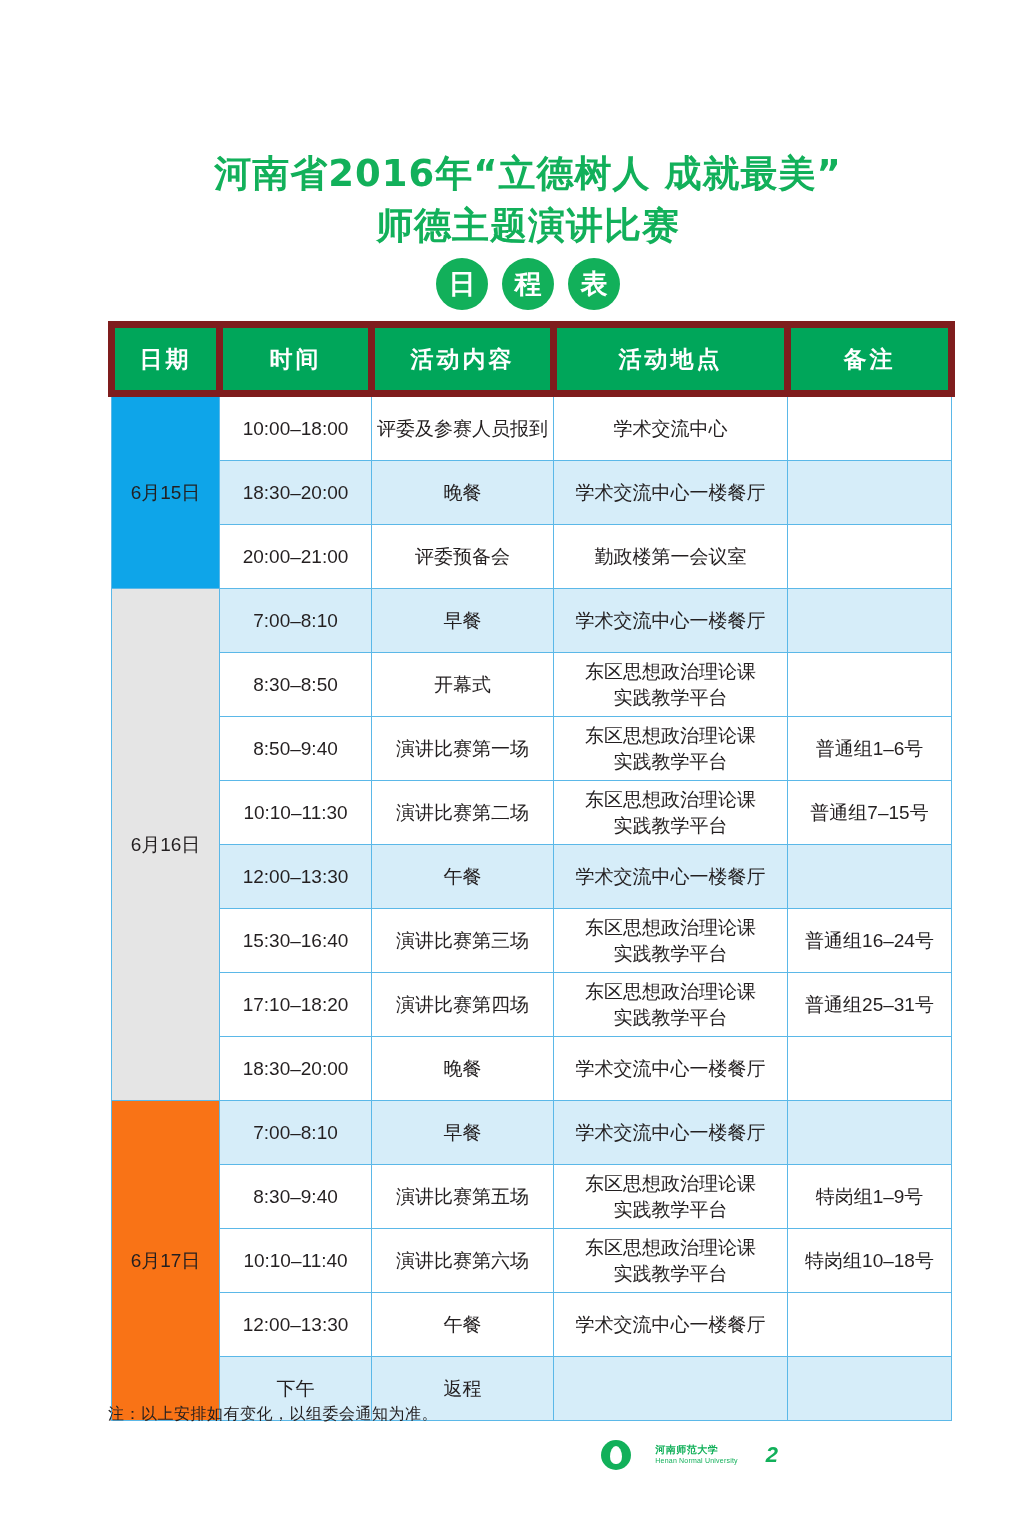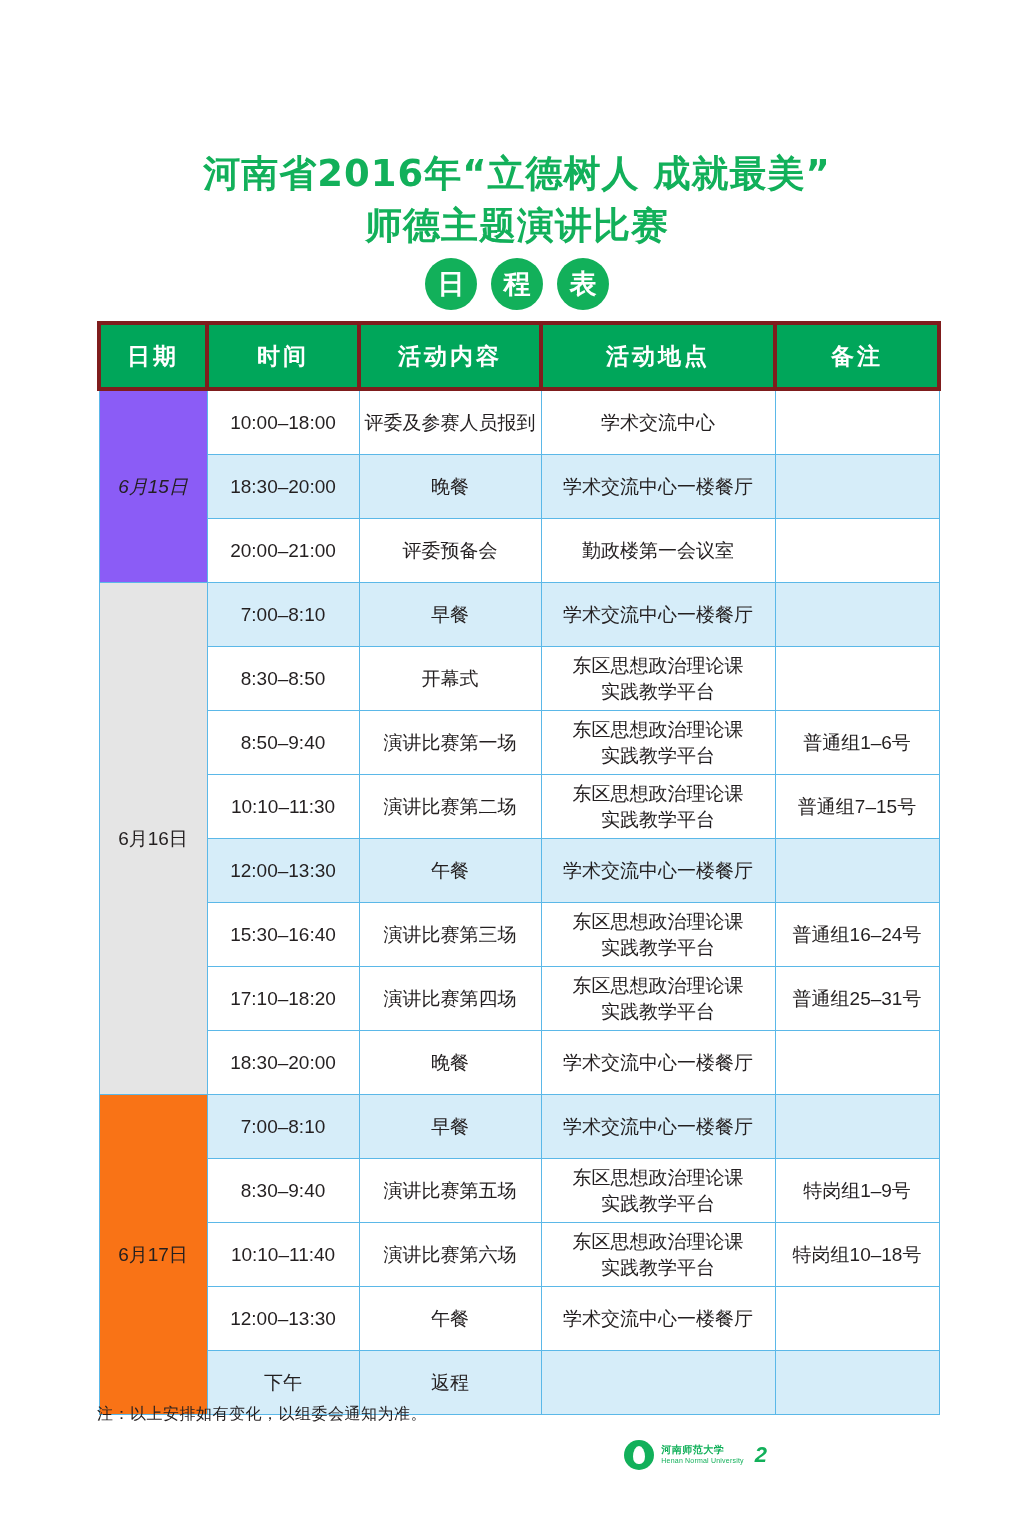--- a/index.html
+++ b/index.html
@@ -10,21 +10,21 @@
   body {
     width: 1024px;
     height: 1526px;
     position: relative;
     font-family: "Liberation Sans", "DejaVu Sans", sans-serif;
     color: #231f20;
     overflow: hidden;
   }
   .page {
     position: absolute;
-    left: 5px; top: 0;
+    left: 16px; top: 0;
     width: 840px;
     height: 1526px;
   }
 
   
   .title-block {
     position: absolute;
     left: 0;
     top: 148px;
     width: 1024px;
@@ -89,21 +89,21 @@
     padding: 0 4px;
     line-height: 26px;
   }
   table.schedule thead th {
     background: #00a65a;
     color: #ffffff;
     font-family: "DejaVu Sans", "Liberation Sans", sans-serif;
     font-weight: bold;
     font-size: 23px;
     height: 62px;
-    border: 4px solid #7f1d1d;
+    border: 7px solid #7f1d1d;
     letter-spacing: 3px;
     margin-left: 32px;
   }
   col.c-date    { width: 108px; }
   col.c-time    { width: 152px; }
   col.c-content { width: 182px; }
   col.c-place   { width: 234px; }
   col.c-note    { width: 164px; }
 
   td.datecell {
@@ -125,21 +125,21 @@
     letter-spacing: 0.5px;
   }
 
   
   .footer {
     position: absolute;
     right: 78px;
     top: 1440px;
     display: flex;
     align-items: center;
-    gap: 7px;
+    gap: 24px;
   }
   .logo-circle {
     width: 30px;
     height: 30px;
     border-radius: 50%;
     background: #12b05a;
     position: relative;
   }
   .logo-circle::after {
     content: "";
@@ -205,21 +205,21 @@
         <tr>
           <th>日期</th>
           <th>时间</th>
           <th>活动内容</th>
           <th>活动地点</th>
           <th>备注</th>
         </tr>
       </thead>
       <tbody id="schedule-body">
           <tr class="row-white">
-            <td class="datecell row-h" rowspan="3" style="background: #8b5cf6; font-style: italic;">6月15日</td>
+            <td class="datecell row-h" rowspan="3" style="background: #0ea5e9;">6月15日</td>
             <td class="row-h">10:00–18:00</td>
             <td class="row-h">评委及参赛人员报到</td>
             <td class="row-h">学术交流中心</td>
             <td class="row-h"></td>
           </tr>
           <tr class="row-blue">
             <td class="row-h">18:30–20:00</td>
             <td class="row-h">晚餐</td>
             <td class="row-h">学术交流中心一楼餐厅</td>
             <td class="row-h"></td>

